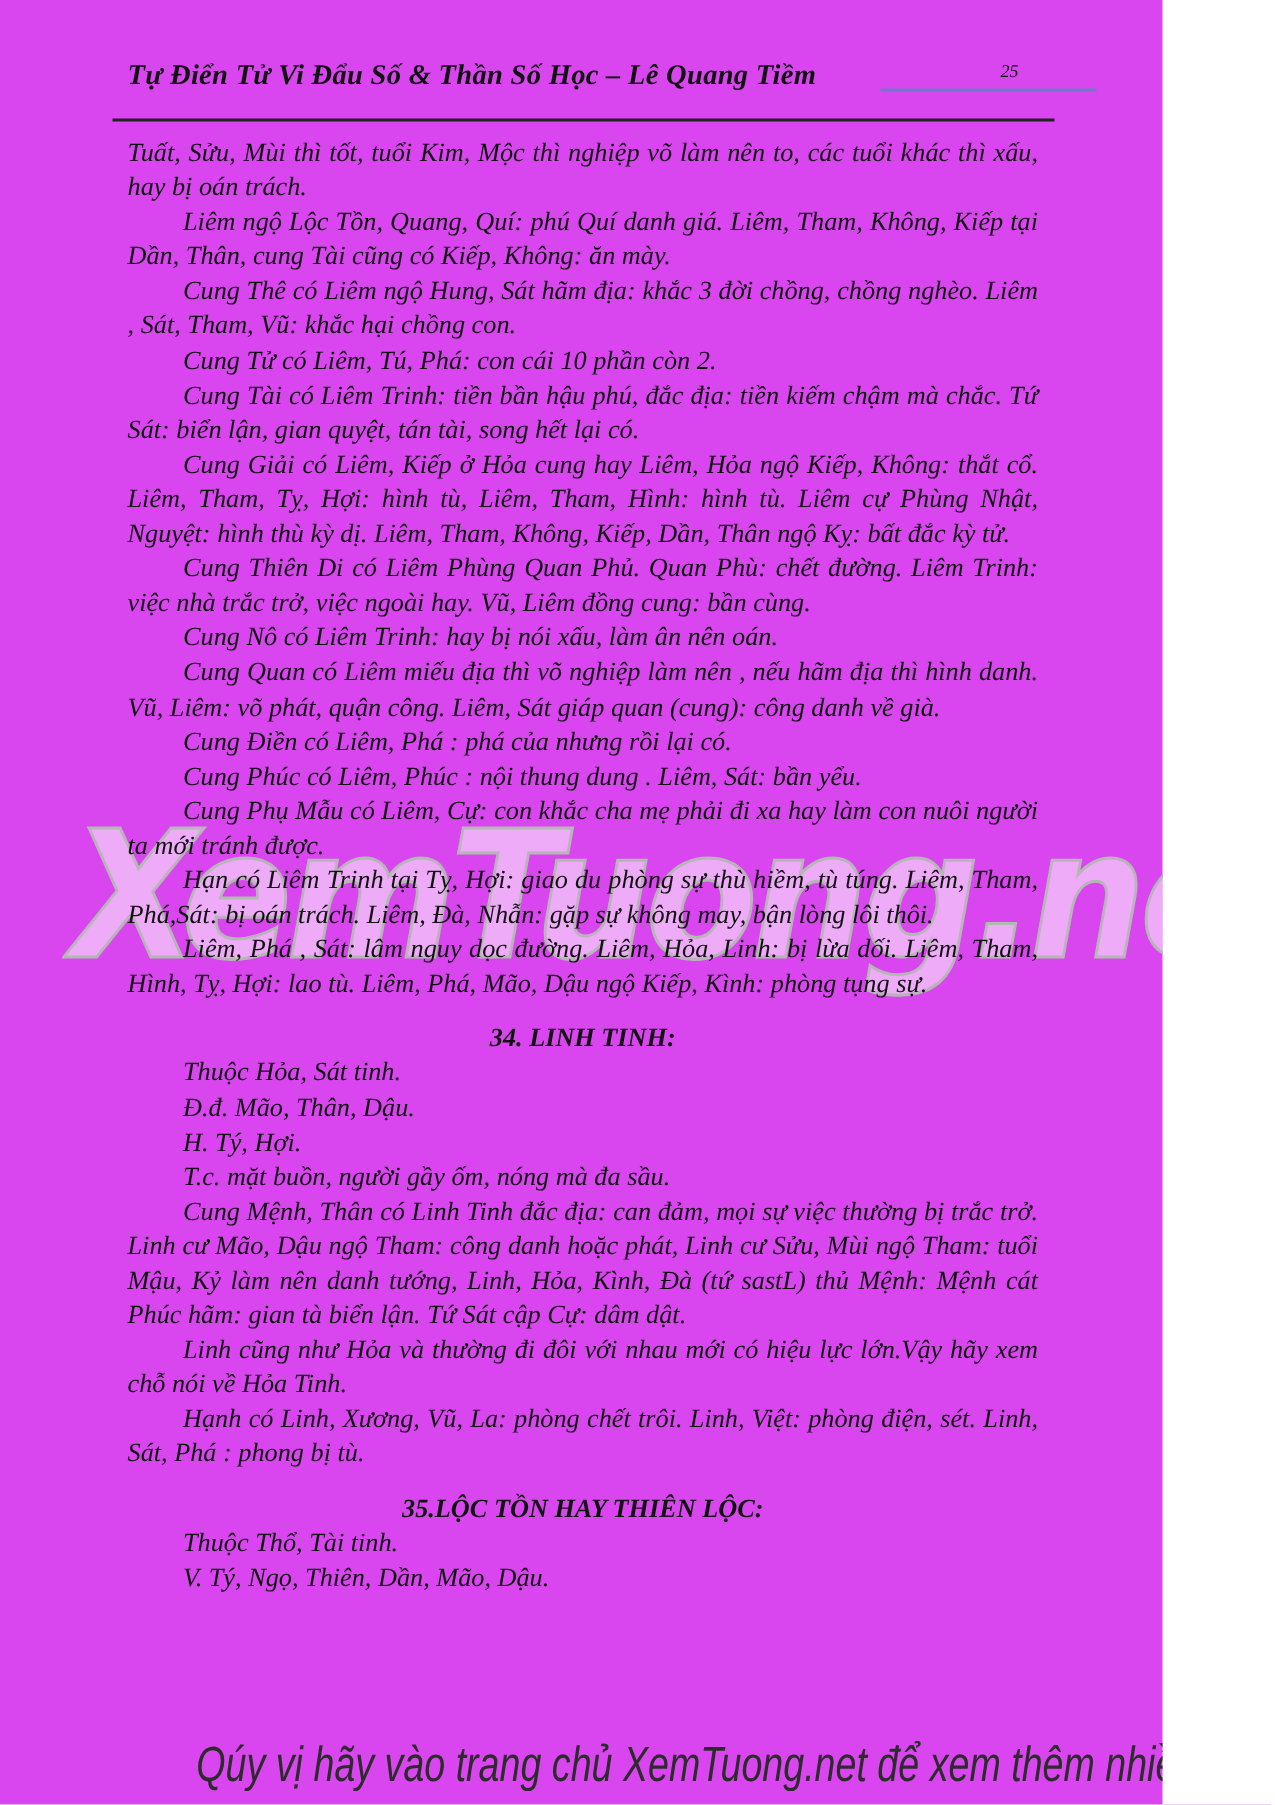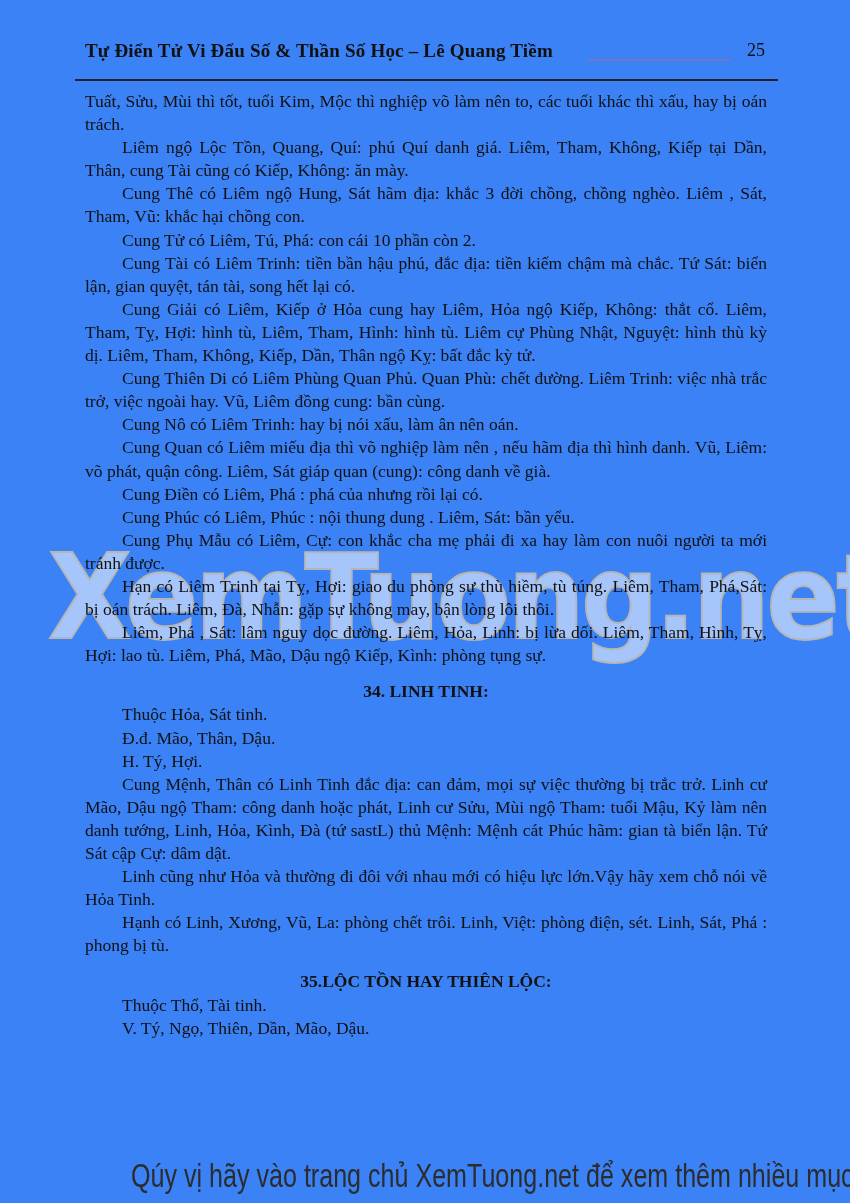--- a/index.html
+++ b/index.html
@@ -1,24 +1,25 @@
 <!DOCTYPE html>
 <html><head>
 <meta charset="utf-8">
 <style>
   * { margin: 0; padding: 0; box-sizing: border-box; }
   html, body { background: #ffffff; }
   .page {
     position: relative;
-    width: 850px;
+    width: 775px;
     height: 1203px;
-    background: #3b82f6;
+    background: #d946ef;
     font-family: "Liberation Serif", "DejaVu Serif", serif;
     color: #111111;
     overflow: hidden;
+    font-style: italic;
   }
   
   .header {
     position: absolute;
     top: 40px; left: 85px; right: 85px;
     height: 26px;
   }
   .header-title {
     font-size: 19px;
     font-weight: bold;
@@ -26,22 +27,22 @@
     white-space: nowrap;
   }
   .header-underline {
     position: absolute;
     left: 502px; top: 19px;
     width: 144px; height: 2px;
     background: #7474c9;
   }
   .header-pagenum {
     position: absolute;
-    right: 0; top: 0;
-    font-size: 18px;
+    right: 11px; top: 0;
+    font-size: 12px;
   }
   .header-rule {
     position: absolute;
     top: 79px; left: 75px; right: 72px;
     border-top: 2.5px solid #222222;
   }
   
   .body-text {
     position: absolute;
     top: 90px; left: 85px; right: 83px;
@@ -120,20 +121,21 @@
     <p class="indent">Cung Quan có Liêm miếu địa thì võ nghiệp làm nên , nếu hãm địa thì hình danh. Vũ, Liêm: võ phát, quận công. Liêm, Sát giáp quan (cung): công danh về già.</p>
     <p class="indent">Cung Điền có Liêm, Phá : phá  của nhưng rồi lại có.</p>
     <p class="indent">Cung Phúc có Liêm, Phúc : nội thung dung . Liêm, Sát: bần yểu.</p>
     <p class="indent">Cung Phụ Mẫu có Liêm, Cự: con khắc cha mẹ phải đi xa hay làm con nuôi người ta mới tránh được.</p>
     <p class="indent">Hạn có Liêm Trinh tại Tỵ, Hợi: giao du phòng sự thù hiềm, tù túng. Liêm, Tham, Phá,Sát: bị oán trách. Liêm, Đà, Nhẫn: gặp sự không may, bận lòng lôi thôi.</p>
     <p class="indent">Liêm, Phá , Sát: lâm nguy dọc đường. Liêm, Hỏa, Linh: bị lừa dối. Liêm, Tham, Hình, Tỵ, Hợi: lao tù. Liêm, Phá, Mão, Dậu ngộ Kiếp, Kình: phòng tụng sự.</p>
     <h2>34. LINH TINH:</h2>
     <p class="indent">Thuộc Hỏa, Sát tinh.</p>
     <p class="indent">Đ.đ. Mão, Thân, Dậu.</p>
     <p class="indent">H. Tý, Hợi.</p>
+    <p class="indent">T.c. mặt buồn, người gầy ốm, nóng mà đa sầu.</p>
     <p class="indent">Cung Mệnh, Thân có Linh Tinh đắc địa: can đảm, mọi sự việc thường bị trắc trở. Linh cư Mão, Dậu ngộ Tham: công danh hoặc phát,  Linh cư Sửu, Mùi ngộ Tham: tuổi Mậu, Kỷ làm nên danh tướng, Linh, Hỏa, Kình, Đà (tứ sastL) thủ Mệnh: Mệnh cát Phúc hãm: gian tà biển lận. Tứ Sát cập Cự: dâm dật.</p>
     <p class="indent">Linh cũng như Hỏa và thường đi đôi với nhau mới có hiệu lực lớn.Vậy hãy xem chỗ nói về Hỏa Tinh.</p>
     <p class="indent">Hạnh có Linh, Xương, Vũ, La: phòng chết trôi. Linh, Việt: phòng điện, sét. Linh, Sát, Phá : phong bị tù.</p>
     <h2>35.LỘC TỒN HAY THIÊN LỘC:</h2>
     <p class="indent">Thuộc Thổ, Tài tinh.</p>
     <p class="indent">V. Tý, Ngọ, Thiên, Dần, Mão, Dậu.</p>
   </div>
 
   <div class="footer">
     <span class="footer-text">Qúy vị hãy vào trang chủ XemTuong.net để xem thêm nhiều mục hay khác</span>

